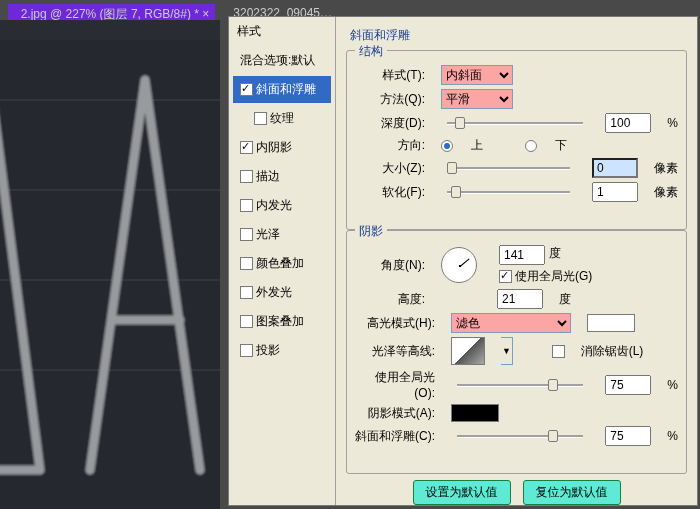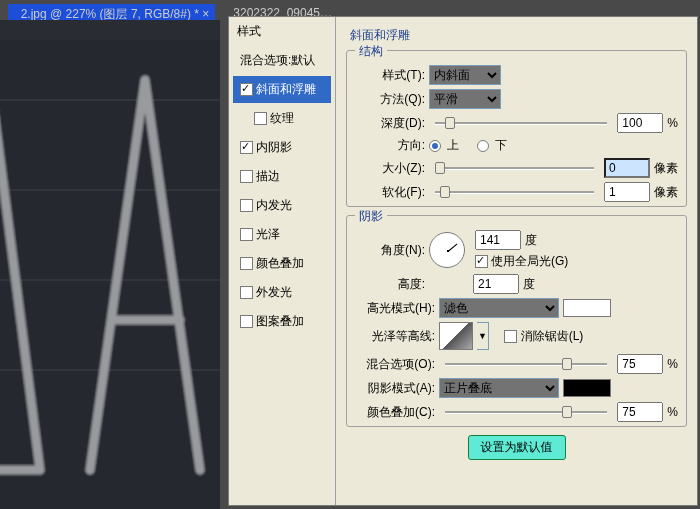--- a/index.html
+++ b/index.html
@@ -1,37 +1,37 @@
 <!DOCTYPE html>
 <html><head>
 <meta charset="utf-8">
 <style>
 *{box-sizing:border-box;margin:0;padding:0;font-family:"Microsoft YaHei",SimSun,sans-serif;font-size:12px}
 body{background:#494949;width:700px;height:509px;overflow:hidden;position:relative}
 .tabs{background:#494949;color:#ccc;padding:4px 8px;font-size:11px;display:flex;gap:12px}
 .tabs span{padding:2px 6px}
-.tabs .active{background:#1d4ed8}
+.tabs .active{background:#6d28d9}
 .canvas-bg{position:absolute;left:0;top:20px;width:220px;height:489px;background:#2a2c33;overflow:hidden}
 .canvas-bg svg{position:absolute;left:-30px;top:20px}
 .dialog{position:absolute;left:228px;top:16px;width:470px;height:490px;background:#ece9d8;border:1px solid #7a7a7a;display:flex}
 .sidebar{width:107px;background:#ece9d8;border-right:1px solid #a0a0a0;display:flex;flex-direction:column}
 .side-title{padding:6px 8px;color:#000}
 .side-item{padding:4px 6px;color:#000;border:1px solid transparent;margin:1px 4px;display:flex;align-items:center;gap:3px}
 .side-item.sel{background:#316ac5;color:#fff}
 .side-sub{margin-left:18px}
 .cb{width:13px;height:13px;border:1px solid #7a7a7a;background:#fff;display:inline-block;position:relative;flex-shrink:0}
 .cb.checked::after{content:"✓";position:absolute;left:0;top:-2px;font-size:11px;color:#000}
 .side-item.sel .cb.checked::after{color:#000}
 .main{flex:1;padding:8px 10px;overflow:hidden}
-.groupbox{border:1px solid #a0a0a0;border-radius:3px;padding:10px 8px 0;margin-bottom:8px;position:relative}
+.groupbox{border:1px solid #a0a0a0;border-radius:3px;padding:10px 8px 23px;position:relative}
 .groupbox>.legend{position:absolute;top:-8px;left:8px;background:#ece9d8;padding:0 4px;color:#1a3d8f}
 .main>.heading{color:#1a3d8f;margin:2px 0 6px 4px}
-.row{display:flex;align-items:center;margin:4px 0;gap:4px}
+.row{display:flex;align-items:center;margin:4px 0;gap:16px}
 .lbl{width:70px;text-align:right;color:#000}
-select,input[type=text]{border:1px solid #7b9ebd;background:#737373;font-size:12px;height:20px}
+select,input[type=text]{border:1px solid #7b9ebd;background:#fca5a5;font-size:12px;height:20px}
 select{width:72px}
 input.num{width:46px;padding:1px 3px}
 .slider{flex:1;height:18px;position:relative;margin:0 6px}
 .slider::before{content:"";position:absolute;left:0;right:0;top:8px;height:2px;background:#a0a0a0;border-bottom:1px solid #fff}
 .thumb{position:absolute;top:3px;width:10px;height:12px;background:#ece9d8;border:1px solid #7a7a7a;border-radius:2px}
 .unit{color:#000}
 .radio{width:12px;height:12px;border:1px solid #7a7a7a;border-radius:50%;background:#fff;display:inline-block;position:relative;margin-right:2px}
 .radio.on::after{content:"";position:absolute;left:2px;top:2px;width:6px;height:6px;background:#316ac5;border-radius:50%}
 .angle-widget{width:36px;height:36px;border:1px solid #7a7a7a;border-radius:50%;background:#fff;position:relative;flex-shrink:0}
 .angle-widget::after{content:"";position:absolute;left:18px;top:18px;width:12px;height:1px;background:#000;transform-origin:left;transform:rotate(-40deg)}
@@ -110,20 +110,24 @@
         <span>颜色叠加</span>
       </div>
     <div class="side-item">
         <span class="cb"></span>
         <span>外发光</span>
       </div>
     <div class="side-item">
         <span class="cb"></span>
         <span>图案叠加</span>
       </div>
+    <div class="side-item">
+        <span class="cb"></span>
+        <span>投影</span>
+      </div>
   </div>
 
   <div class="main">
     <div class="heading">斜面和浮雕</div>
 
     <div class="groupbox">
       <div class="legend">结构</div>
       <div class="row">
           <span class="lbl">样式(T):</span>
           <select><option>内斜面</option></select>
@@ -158,21 +162,21 @@
           <span class="unit">像素</span>
         </div>
     </div>
 
     <div class="groupbox">
       <div class="legend">阴影</div>
       <div class="row">
         <span class="lbl">角度(N):</span>
         <div class="angle-widget"></div>
         <div style="display:flex;flex-direction:column;gap:3px;margin-left:6px">
-          <div style="display:flex;align-items:center;gap:4px">
+          <div style="display:flex;align-items:flex-start;gap:4px">
               <input class="num" value="141" style="">
               <span class="unit">度</span>
             </div>
           <div style="display:flex;align-items:center;gap:3px">
               <span class="cb checked"></span>
               <span>使用全局光(G)</span>
             </div>
         </div>
       </div>
       <div class="row">
@@ -183,39 +187,39 @@
         </div>
       <div class="row">
           <span class="lbl" style="width:80px">高光模式(H):</span>
           <select style="width:120px"><option>滤色</option></select>
           <div class="swatch"></div>
         </div>
       <div class="row"><span class="lbl" style="width:80px">光泽等高线:</span><div class="gloss"></div><div class="gloss-dd">
             <span class="dd-arrow">▼</span>
           </div>&nbsp;&nbsp;<span class="cb"></span><span>消除锯齿(L)</span></div>
       <div class="row">
-          <span class="lbl" style="width:80px">混合选项(O):</span>
+          <span class="lbl" style="width:80px">使用全局光(O):</span>
           <div class="slider">
             <div class="thumb" style="left:72%"></div>
           </div>
           <input class="num" value="75" style="">
           <span class="unit">%</span>
         </div>
       <div class="row">
           <span class="lbl" style="width:80px">阴影模式(A):</span>
-          <select style="width:120px"><option>正片叠底</option></select>
           <div class="swatch black"></div>
         </div>
       <div class="row">
-          <span class="lbl" style="width:80px">颜色叠加(C):</span>
+          <span class="lbl" style="width:80px">斜面和浮雕(C):</span>
           <div class="slider">
             <div class="thumb" style="left:72%"></div>
           </div>
           <input class="num" value="75" style="">
           <span class="unit">%</span>
         </div>
     </div>
 
     <div class="btnrow">
       <button class="btn">设置为默认值</button>
+      <button class="btn">复位为默认值</button>
     </div>
   </div>
 </div>
 
 </body></html>

